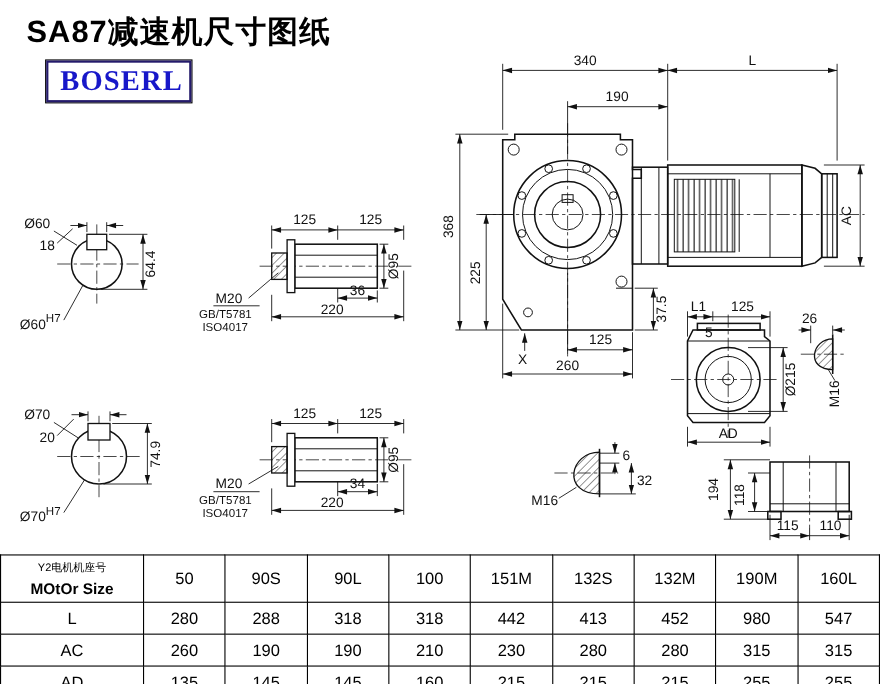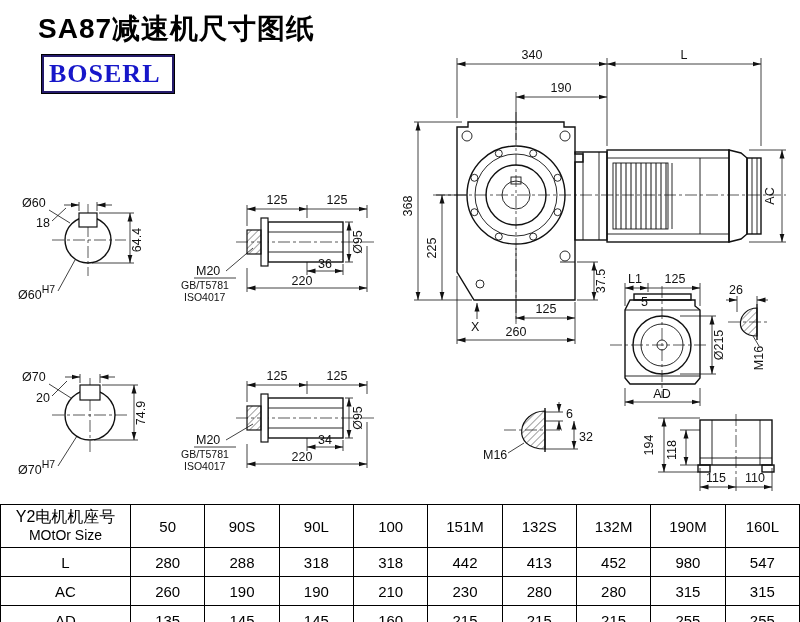--- a/index.html
+++ b/index.html
@@ -1,32 +1,32 @@
 <!DOCTYPE html>
 <html><head>
 <meta charset="utf-8">
 <style>
   html,body{margin:0;padding:0;background:#fff;}
   body{width:800px;height:622px;overflow:hidden;position:relative;font-family:"Liberation Sans",sans-serif;color:#000;}
   .sheet{position:absolute;left:0;top:0;width:800px;height:622px;background:#fff;}
-  .title{position:absolute;left:38px;top:10px;font-size:28px;font-weight:700;letter-spacing:1px;white-space:nowrap;}
-  .logo{position:absolute;left:42px;top:55px;width:128px;height:34px;border:2px solid #241a6b;box-shadow:0 0 0 1px #000;display:flex;align-items:center;background:#fff;}
+  .title{position:absolute;left:24px;top:10px;font-size:28px;font-weight:700;letter-spacing:1px;white-space:nowrap;}
+  .logo{position:absolute;left:42px;top:55px;width:128px;height:34px;border:2px solid #241a6b;box-shadow:0 0 0 1px #000;display:flex;align-items:center;background:#fff;justify-content:center;}
   .logo span{font-family:"Liberation Serif",serif;font-weight:700;font-size:26px;color:#1717c9;padding-left:5px;letter-spacing:1px;}
   svg.drawing{position:absolute;left:0;top:0;}
   .ol{fill:none;stroke:#111;stroke-width:1.4;}
   .tl{fill:none;stroke:#111;stroke-width:0.9;}
   .dl{fill:none;stroke:#111;stroke-width:0.8;}
   .cl{fill:none;stroke:#111;stroke-width:0.7;stroke-dasharray:12 3 3 3;}
   .dt{font:12.5px "Liberation Sans",sans-serif;fill:#111;}
   .ds{font:10.5px "Liberation Sans",sans-serif;fill:#111;}
   table.dims{position:absolute;left:0;top:504px;width:800px;border-collapse:collapse;table-layout:fixed;font-size:15px;background:#fff;}
   table.dims td{border:1px solid #000;text-align:center;vertical-align:middle;padding:1px 0;height:26px;}
   table.dims tr.hdr td{height:40px;}
-  .hd1{font-size:16px;line-height:18px;}
-  .hd2{font-size:14px;line-height:18px;}
+  .hd1{font-size:10px;line-height:18px;}
+  .hd2{font-size:14px;line-height:18px;font-weight:bold;}
 </style>
 </head>
 <body>
 
 <div class="sheet">
 
   <svg class="drawing" width="800" height="502" viewBox="0 0 800 502">
     <defs>
       <marker id="ae" markerWidth="9" markerHeight="6" refX="8.5" refY="3" orient="auto" markerUnits="userSpaceOnUse">
         <path d="M0,0.5 L8.5,3 L0,5.5 Z" fill="#111"></path>

